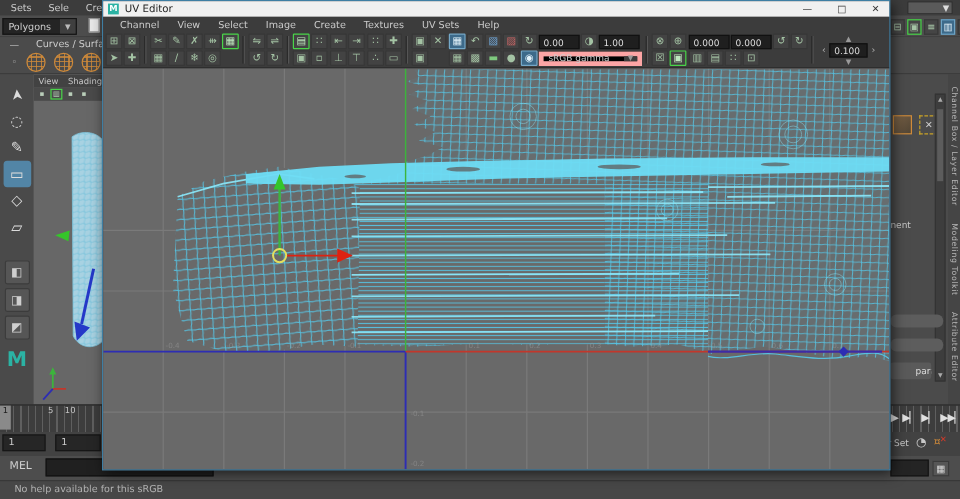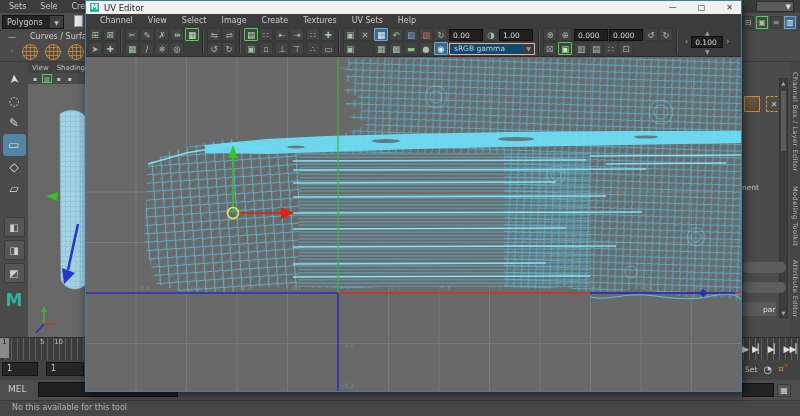--- a/index.html
+++ b/index.html
@@ -92,21 +92,21 @@
   #uv-menubar .mi{padding:0 7px}
   #uv-toolbar{left:0;top:26px;width:100%;height:30px;background:#3c3c3c;border-bottom:1px solid #2c2c2c;display:flex;align-items:stretch;padding:1px 2px;gap:2px}
   .tb-group{display:flex;flex-direction:column;gap:1px;justify-content:center}
   .tb-row{display:flex;gap:1px;align-items:center;height:13px}
   .tb-sep{width:2px;margin:2px 1px;border-left:1px solid #2a2a2a;border-right:1px solid #555}
   .tb-ic{width:14px;height:13px;font-size:8.5px;color:var(--icon-green);display:flex;align-items:center;justify-content:center;background:#434343;border:1px solid #373737;border-radius:1px}
   .tb-ic.hlg{border-color:var(--hl-green);color:#bfe8bf}
   .tb-ic.hlb{background:#3d6a8a;border-color:#74a8c8;color:#e2f2fa}
   .tb-ic.cblu{color:#6fa8dc}.tb-ic.cred{color:#cc6666}.tb-ic.cgrn{color:#7ec97e}
   .tb-field{width:34px;height:12px;background:var(--field);border:1px solid #111;font-size:7.5px;color:#ddd;padding:1px 0 0 3px}
-  .tb-drop{width:86px;height:12px;background:#0c4a6e;border:1px solid #fca5a5;font-size:7.5px;color:#ccc;display:flex;align-items:center}
+  .tb-drop{width:86px;height:12px;background:#000000;border:4px solid #fca5a5;font-size:7.5px;color:#ccc;display:flex;align-items:center}
   .tb-drop .dl{flex:1;padding-left:4px}
   .tb-drop .da{width:11px;font-size:6px;color:#999;text-align:center;background:#3c3c3c;height:100%;display:flex;align-items:center;justify-content:center}
   #tb-stepper{display:flex;flex-direction:column;align-items:center;justify-content:center;margin-left:4px;font-size:6px;color:#9a9a9a}
   #tb-stepper .mid{display:flex;align-items:center;gap:3px;font-size:8px}
   #tb-stepper .mid .chev{color:#aaa}
   #uv-viewport{left:0;top:56px;width:655px;height:334px;background:var(--vp-bg);overflow:hidden}
   svg text{font-family:"DejaVu Sans",sans-serif}
 </style>
 </head>
 <body>
@@ -247,21 +247,21 @@
     <span>er Set</span>
     <span id="clock-ic">◔</span>
     <span id="key-ic">¤<span class="kx">✕</span></span>
   </div>
   <div id="melrow" class="abs"></div>
   <div id="mel-label" class="abs">MEL</div>
   <div id="mel-field" class="abs"></div>
   <div id="cmd-frag" class="abs"></div>
   <div id="cmd-grid-btn" class="abs">▦</div>
   <div id="helpline" class="abs"></div>
-  <div id="help-text" class="abs">No this available for this tool</div>
+  <div id="help-text" class="abs">No help available for this sRGB</div>
 </div>
 
 <div id="uvwin" class="abs">
   <div id="uv-titlebar" class="abs">
     <span id="uv-appicon">M</span>
     <span id="uv-title">UV Editor</span>
     <span id="win-controls">
       <span>—</span>
       <span>□</span>
       <span>✕</span>

